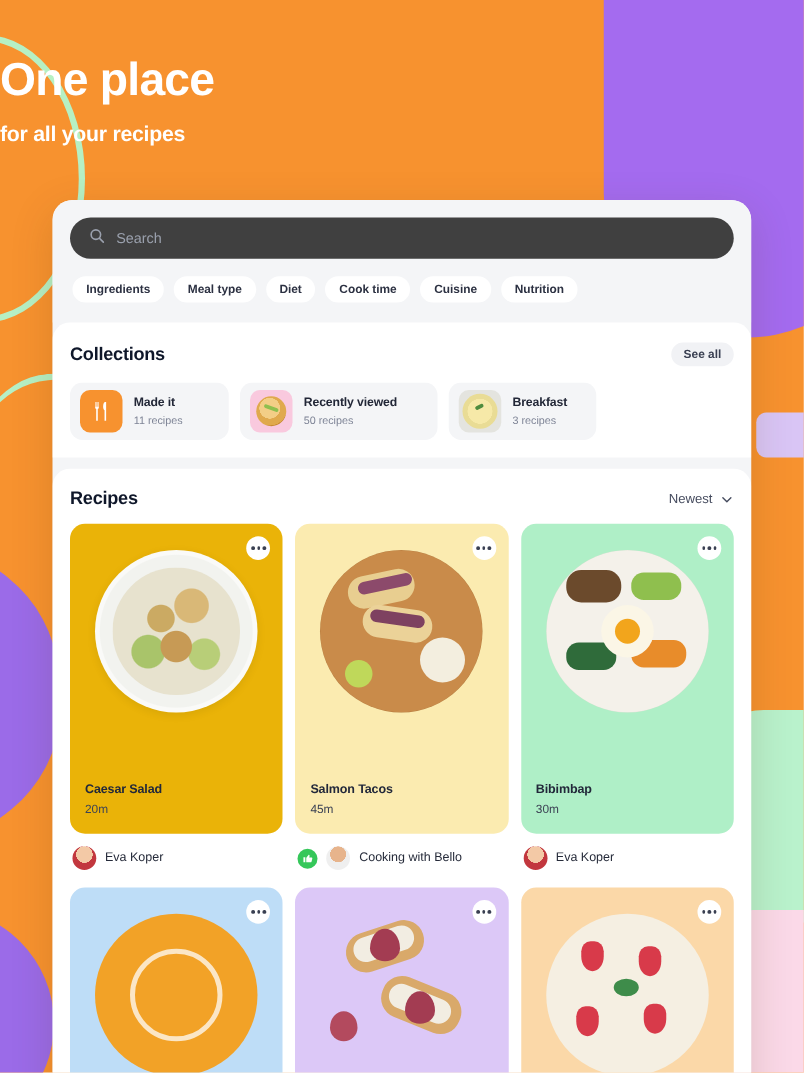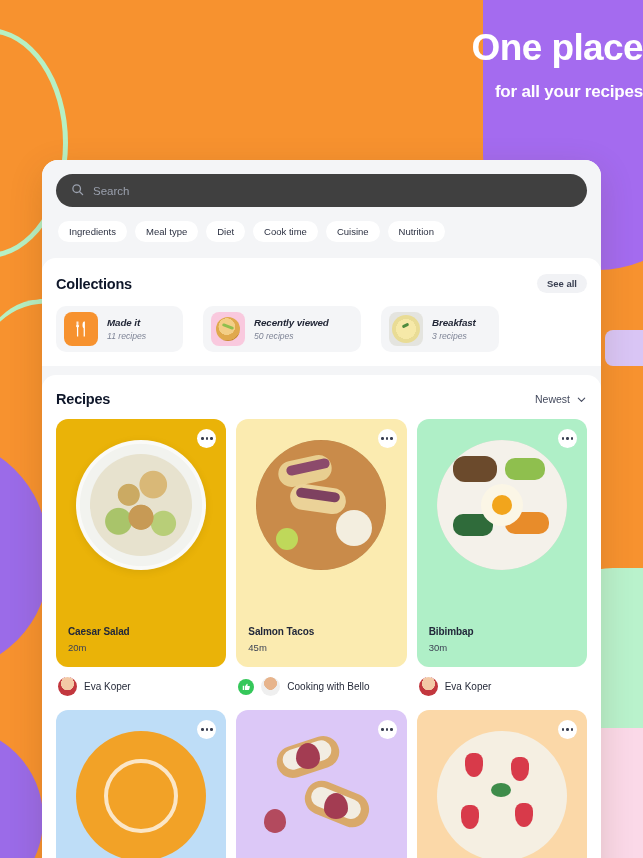--- a/index.html
+++ b/index.html
@@ -60,21 +60,21 @@
     border-radius: 70px 0 0 0;
   }
   .blob-lav-mid {
     position: absolute; right: -10px; top: 330px;
     width: 48px; height: 36px;
     background: #D9C5F5;
     border-radius: 8px;
   }
 
   
-  .hero { position: relative; z-index: 2; text-align: right; padding-top: 28px; }
+  .hero { position: relative; z-index: 2; text-align: left; padding-top: 44px; }
   .hero h1 {
     color: #ffffff; font-size: 37px; font-weight: 700;
     letter-spacing: -0.6px; line-height: 1.1;
   }
   .hero p {
     color: #ffffff; font-size: 17px; font-weight: 700;
     margin-top: 13px; letter-spacing: -0.2px;
   }
 
   
@@ -92,42 +92,42 @@
   .search-bar {
     height: 33px; background:#404040; border-radius: 18px;
     display:flex; align-items:center; gap:9px; padding: 0 15px;
   }
   .search-bar .ph { color:#9AA0AD; font-size: 11.5px; }
   .chips { display:flex; gap:8px; margin-top: 14px; padding-left: 2px; }
   .chip {
     background:#ffffff; border-radius: 13px;
     height: 21px; padding: 0 11px;
     display:flex; align-items:center;
-    font-size: 9.5px; color:#2C3142; font-weight: 400;
+    font-size: 9.5px; color:#2C3142; font-weight: 700;
     white-space: nowrap;
   }
 
   
   .sheet { background:#ffffff; border-radius: 14px 14px 0 0; padding: 16px 14px 14px 14px; }
   .sheet.second { margin-top: 9px; border-radius: 14px 14px 0 0; }
 
   .sec-head { display:flex; align-items:center; justify-content:space-between; }
   .sec-title { font-size: 14.5px; font-weight: 700; color:#0f172a; letter-spacing:-0.2px; }
   .see-all {
     background:#F1F2F5; border-radius: 11px; padding: 4px 10px;
     font-size: 9.5px; color:#3A4052; font-weight: 600;
   }
   .sort {
     display:flex; align-items:center; gap:6px;
     font-size: 10.5px; color:#454B5E; font-weight: 500;
   }
   .sort svg { display:block; }
 
   
-  .collections { display:flex; gap:20px; margin-top: 13px; overflow:hidden;font-style:italic; }
+  .collections { display:flex; gap:9px; margin-top: 13px; overflow:hidden; }
   .coll {
     flex: 0 0 127px; height: 46px;
     background:#F4F5F7; border-radius: 10px;
     display:flex; align-items:center; gap:9px; padding: 0 8px;
   }
   .coll .thumb {
     width: 34px; height: 34px; border-radius: 8px; flex:0 0 34px;
     overflow:hidden; position:relative; background:#ddd;
   }
   .coll .ct { min-width:0; }

